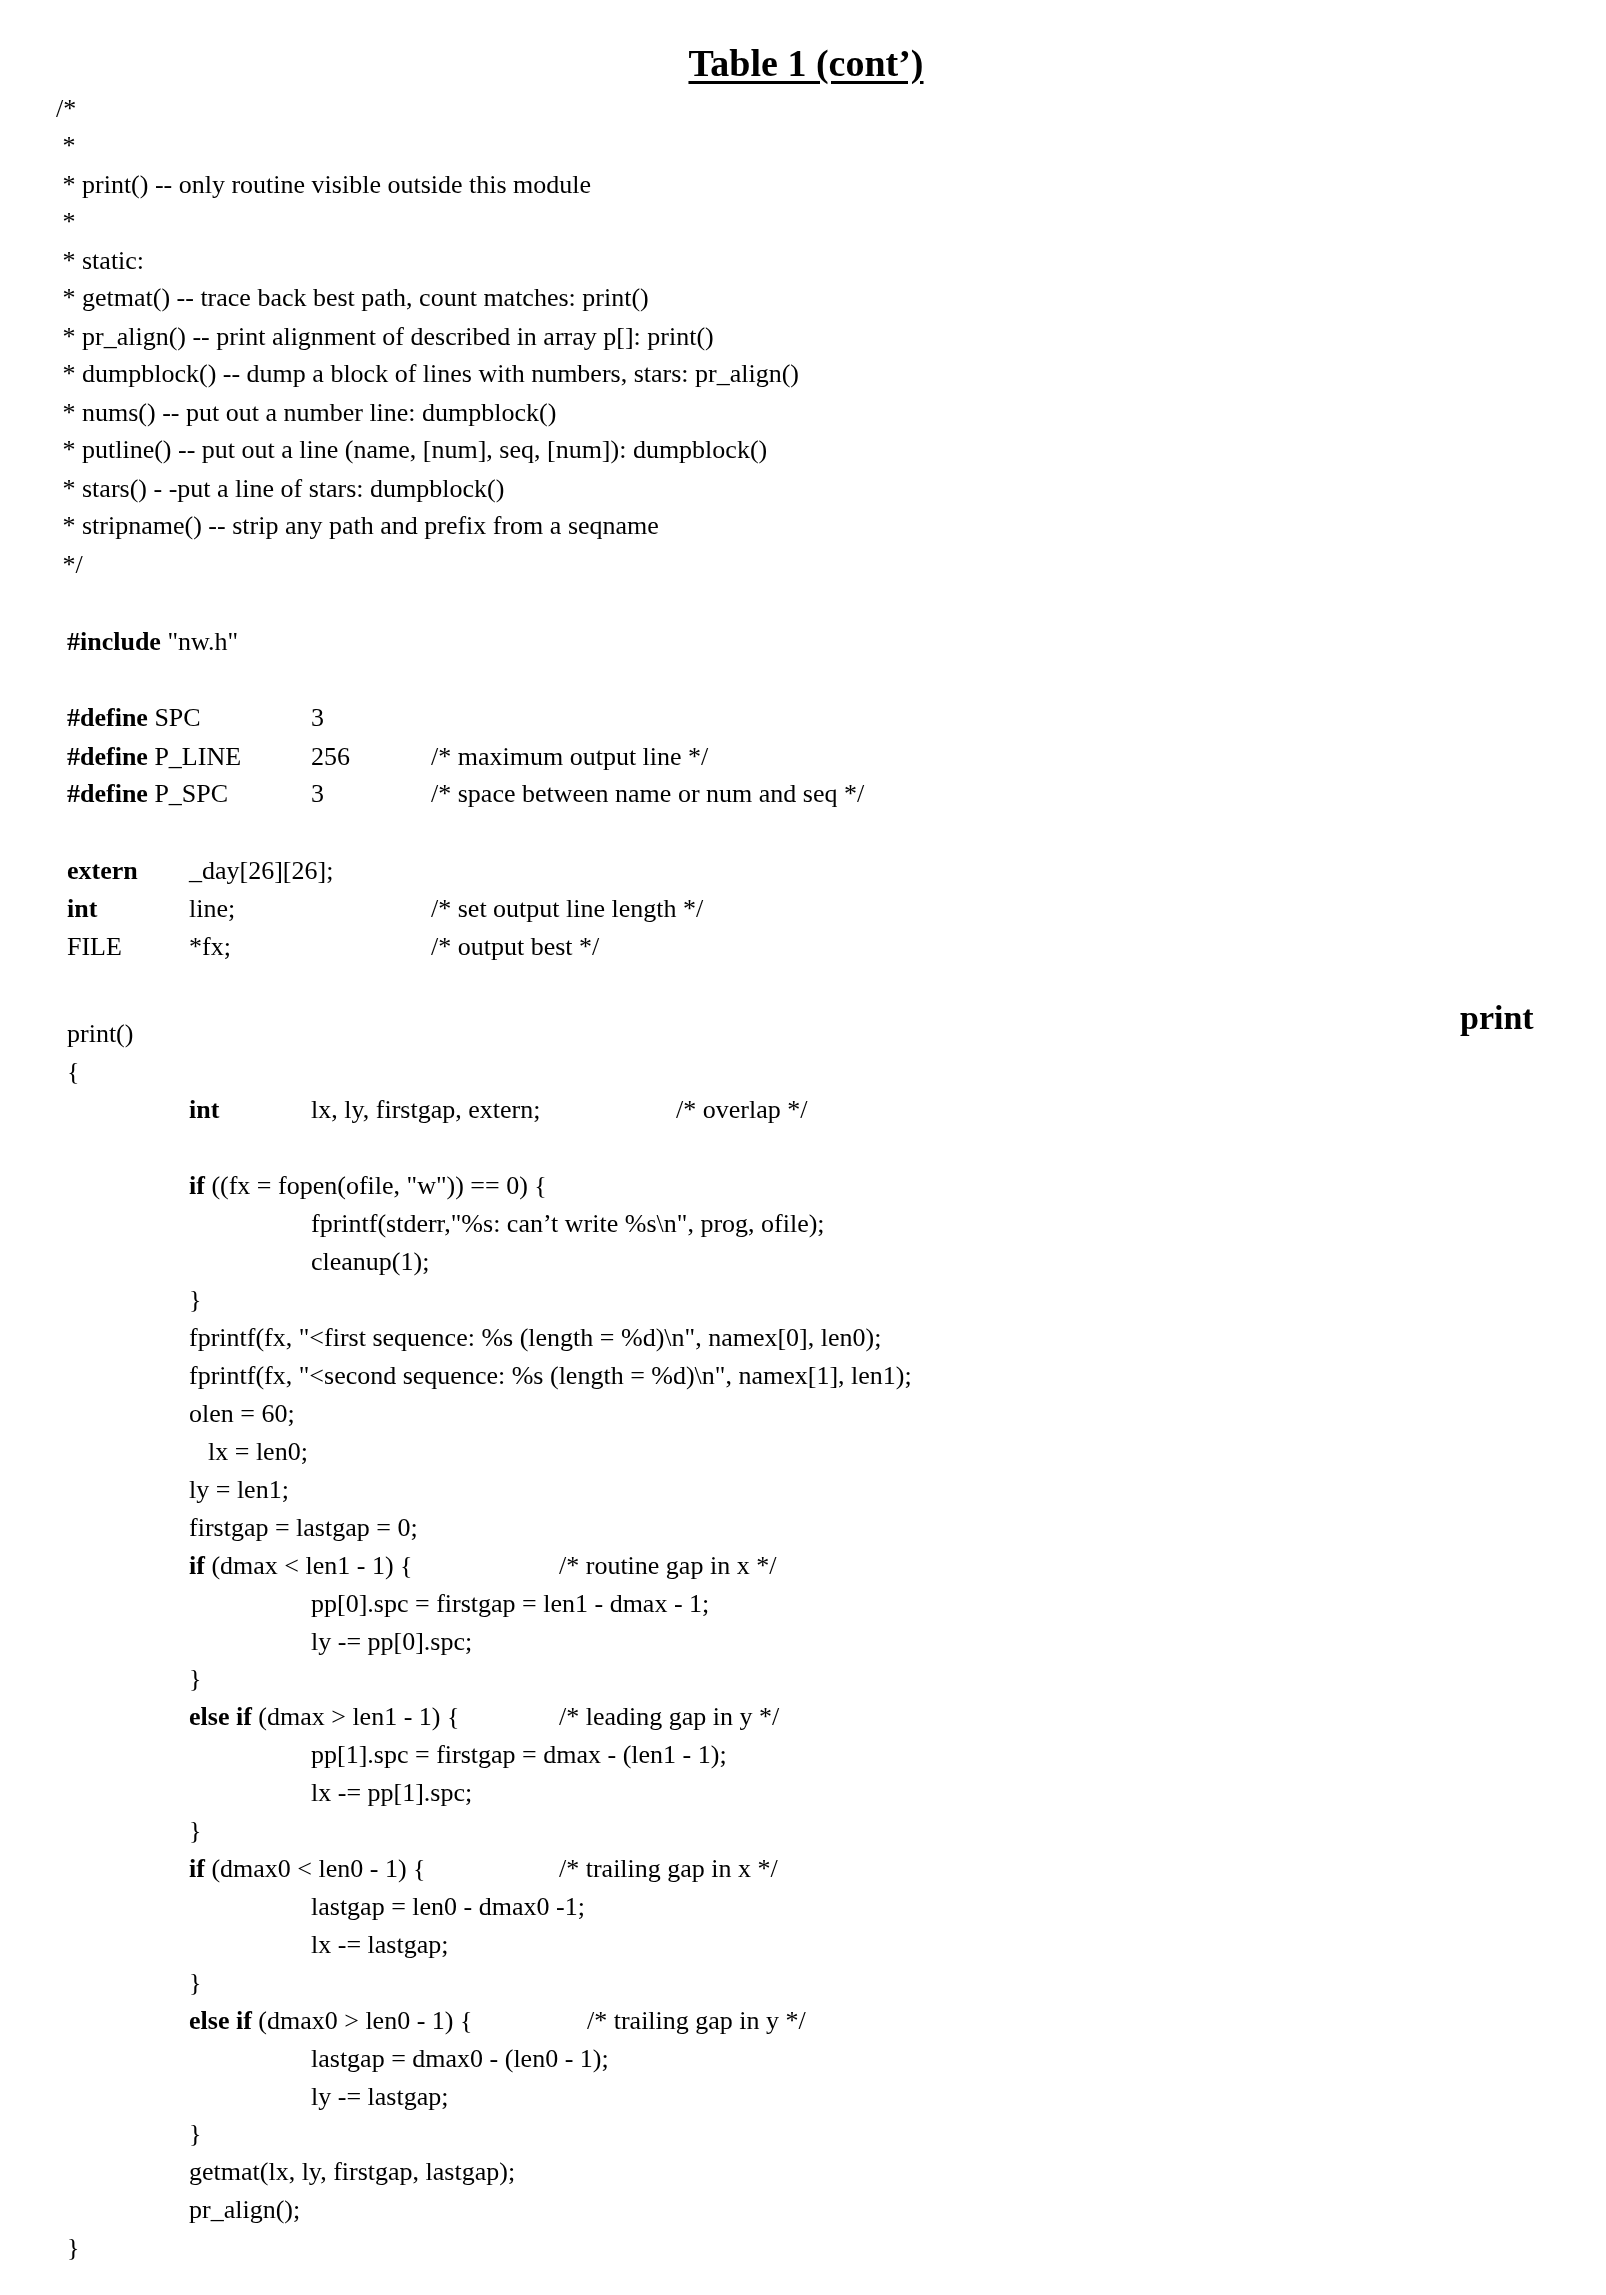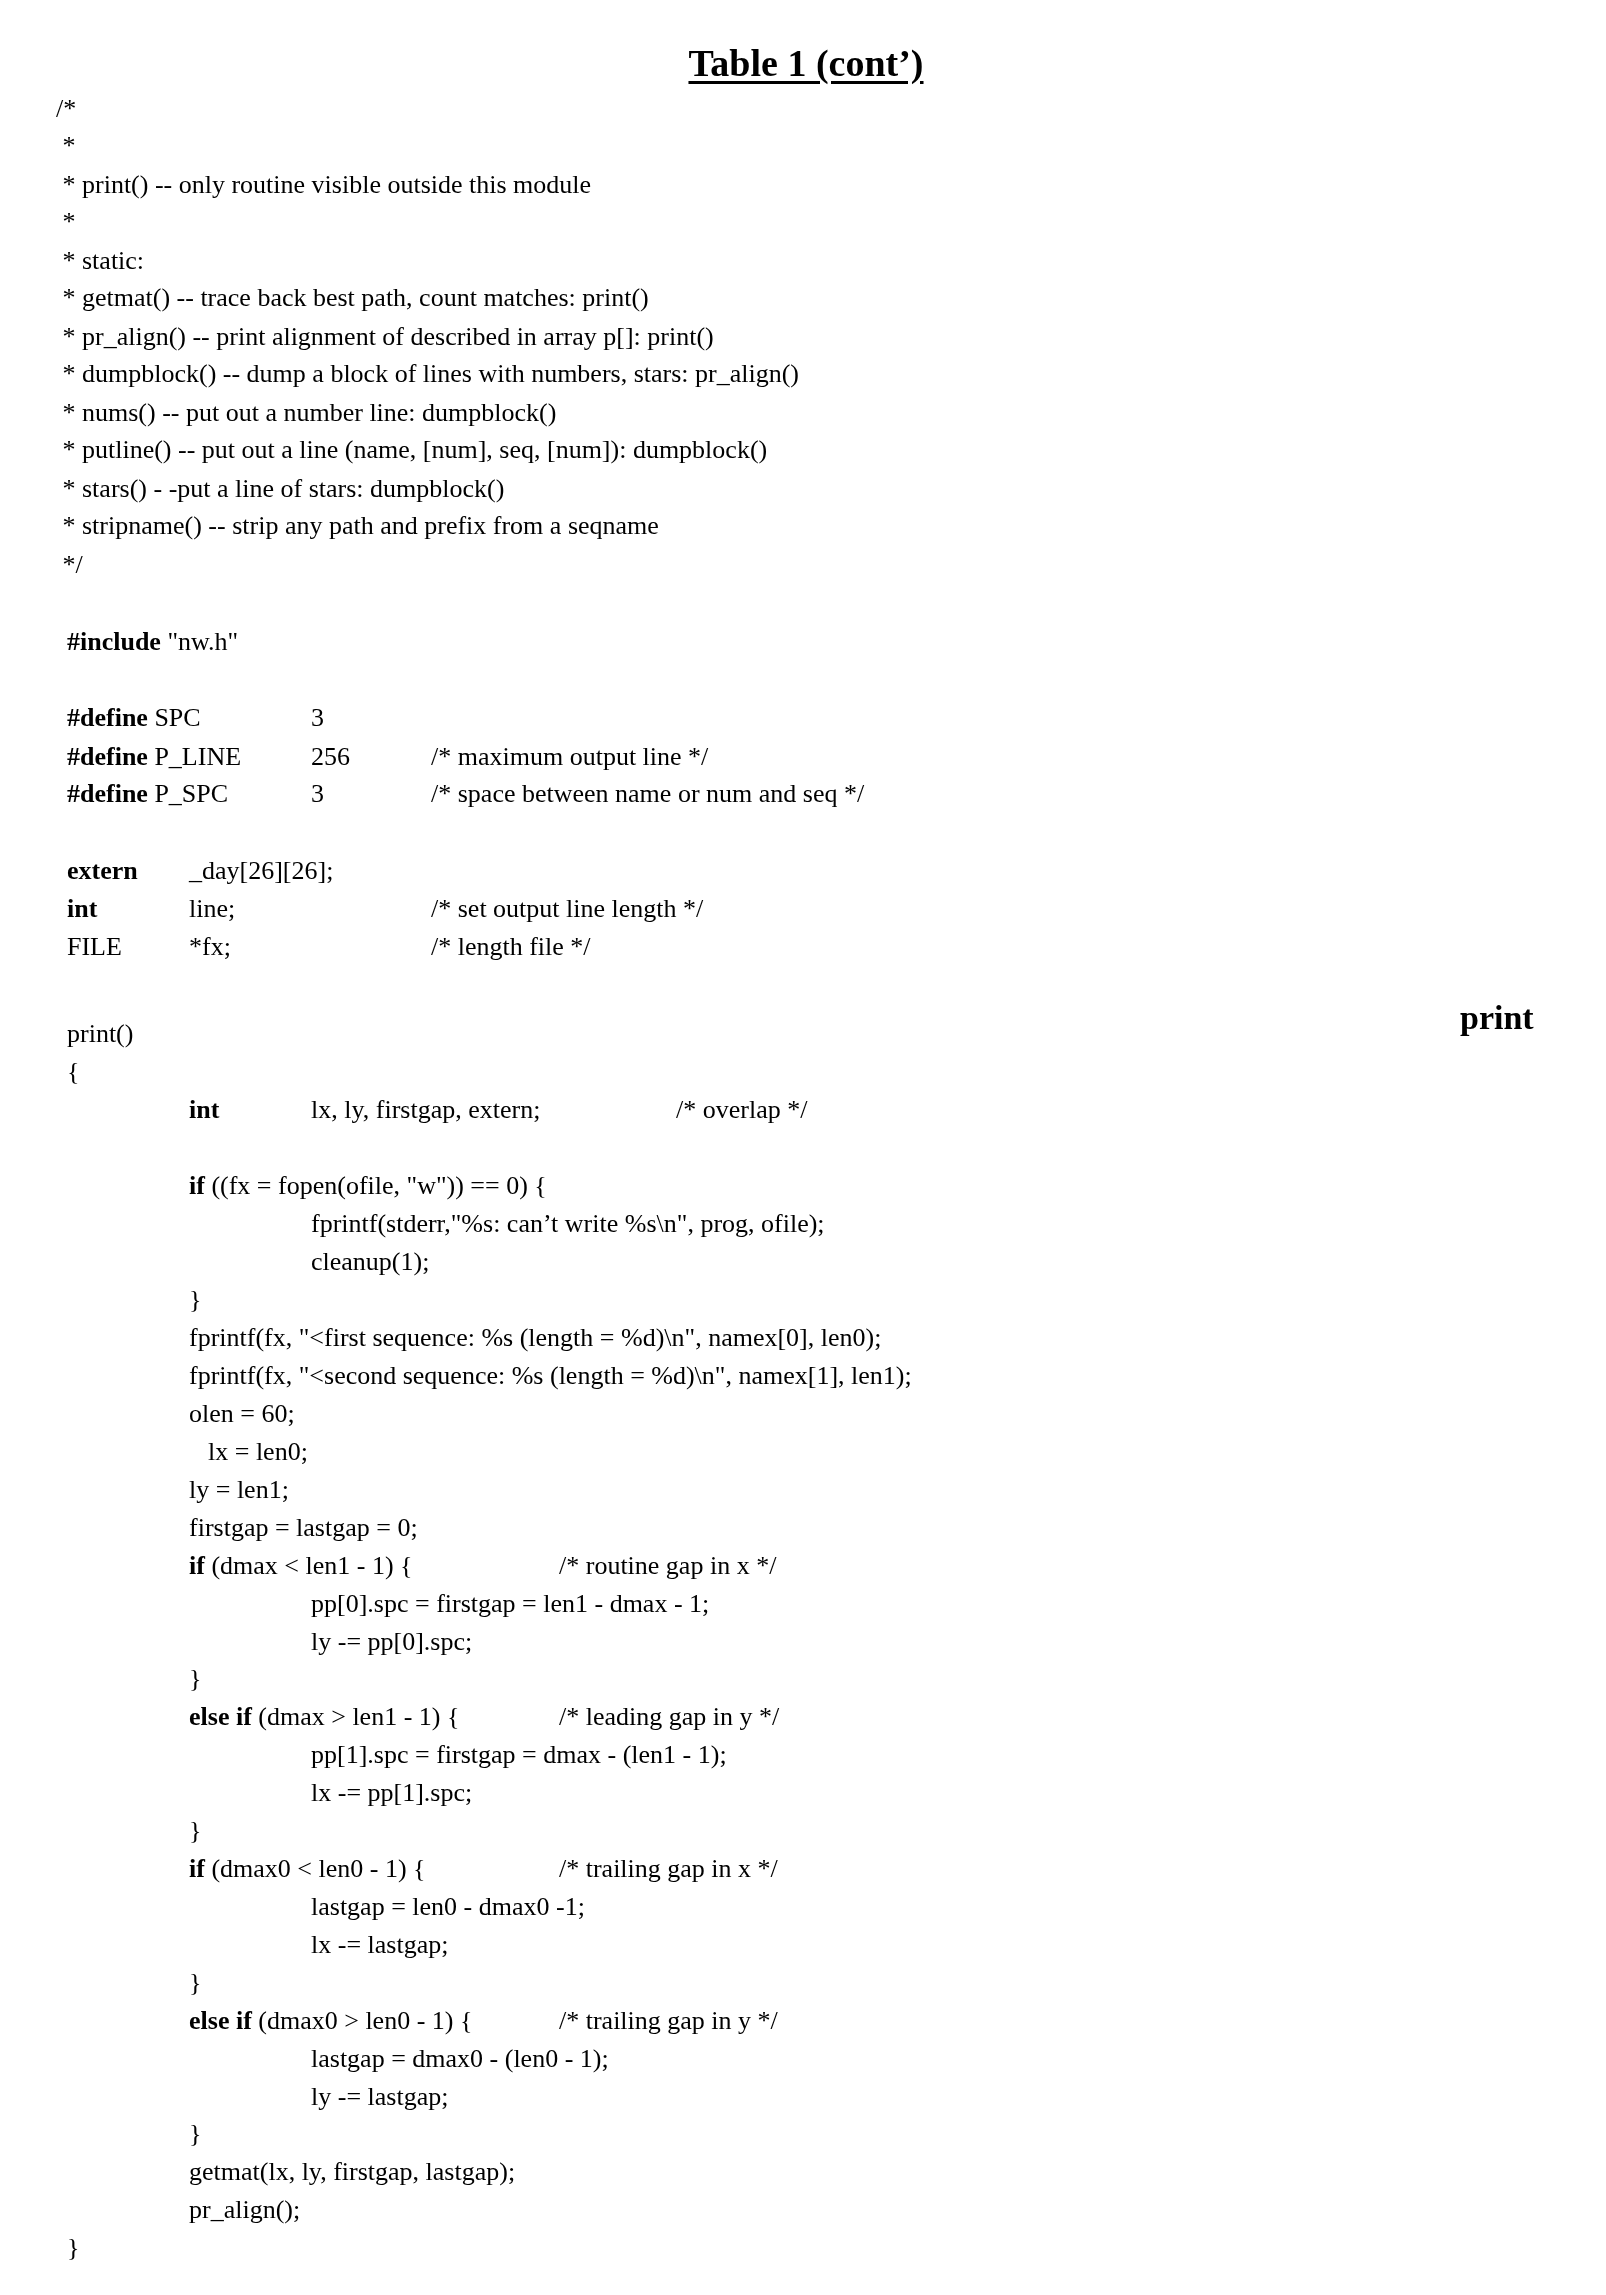--- a/index.html
+++ b/index.html
@@ -40,21 +40,21 @@
     <div class="ln" style="left: 67px; top: 781px;"><span class="b">#define</span><span> P_SPC</span></div>
     <div class="ln" style="left: 311px; top: 781px;">3</div>
     <div class="ln" style="left: 431px; top: 781px;">/* space between name or num and seq */</div>
     <div class="ln b" style="left: 67px; top: 858px;">extern</div>
     <div class="ln" style="left: 189px; top: 858px;">_day[26][26];</div>
     <div class="ln b" style="left: 67px; top: 896px;">int</div>
     <div class="ln" style="left: 189px; top: 896px;">line;</div>
     <div class="ln" style="left: 431px; top: 896px;">/* set output line length */</div>
     <div class="ln" style="left: 67px; top: 934px;">FILE</div>
     <div class="ln" style="left: 189px; top: 934px;">*fx;</div>
-    <div class="ln" style="left: 431px; top: 934px;">/* length file */</div>
+    <div class="ln" style="left: 431px; top: 934px;">/* output best */</div>
     <div class="ln" style="left: 67px; top: 1021px;">print()</div>
     <div class="ln" style="left: 67px; top: 1059px;">{</div>
     <div class="ln b" style="left: 189px; top: 1097px;">int</div>
     <div class="ln" style="left: 311px; top: 1097px;">lx, ly, firstgap, extern;</div>
     <div class="ln" style="left: 676px; top: 1097px;">/* overlap */</div>
     <div class="ln" style="left: 189px; top: 1173px;"><span class="b">if</span><span> ((fx = fopen(ofile, "w")) == 0) {</span></div>
     <div class="ln" style="left: 311px; top: 1211px;"><span>fprintf(stderr,"%s: can’t write %s\n", prog, ofile);</span></div>
     <div class="ln" style="left: 311px; top: 1249px;"><span>cleanup(1);</span></div>
     <div class="ln" style="left: 189px; top: 1287px;"><span>}</span></div>
     <div class="ln" style="left: 189px; top: 1325px;"><span>fprintf(fx, "&lt;first sequence: %s (length = %d)\n", namex[0], len0);</span></div>
@@ -72,21 +72,21 @@
     <div class="ln" style="left: 559px; top: 1704px;">/* leading gap in y */</div>
     <div class="ln" style="left: 311px; top: 1742px;"><span>pp[1].spc = firstgap = dmax - (len1 - 1);</span></div>
     <div class="ln" style="left: 311px; top: 1780px;"><span>lx -= pp[1].spc;</span></div>
     <div class="ln" style="left: 189px; top: 1818px;"><span>}</span></div>
     <div class="ln" style="left: 189px; top: 1856px;"><span class="b">if</span><span> (dmax0 &lt; len0 - 1) {</span></div>
     <div class="ln" style="left: 559px; top: 1856px;">/* trailing gap in x */</div>
     <div class="ln" style="left: 311px; top: 1894px;"><span>lastgap = len0 - dmax0 -1;</span></div>
     <div class="ln" style="left: 311px; top: 1932px;"><span>lx -= lastgap;</span></div>
     <div class="ln" style="left: 189px; top: 1970px;"><span>}</span></div>
     <div class="ln" style="left: 189px; top: 2008px;"><span class="b">else if</span><span> (dmax0 &gt; len0 - 1) {</span></div>
-    <div class="ln" style="left: 559px; top: 2008px;">/* trailing gap in y */</div>
+    <div class="ln" style="left: 587px; top: 2008px;">/* trailing gap in y */</div>
     <div class="ln" style="left: 311px; top: 2046px;"><span>lastgap = dmax0 - (len0 - 1);</span></div>
     <div class="ln" style="left: 311px; top: 2084px;"><span>ly -= lastgap;</span></div>
     <div class="ln" style="left: 189px; top: 2121px;"><span>}</span></div>
     <div class="ln" style="left: 189px; top: 2159px;"><span>getmat(lx, ly, firstgap, lastgap);</span></div>
     <div class="ln" style="left: 189px; top: 2197px;"><span>pr_align();</span></div>
     <div class="ln" style="left: 67px; top: 2235px;">}</div>
   </div>
 
 
 </body></html>

